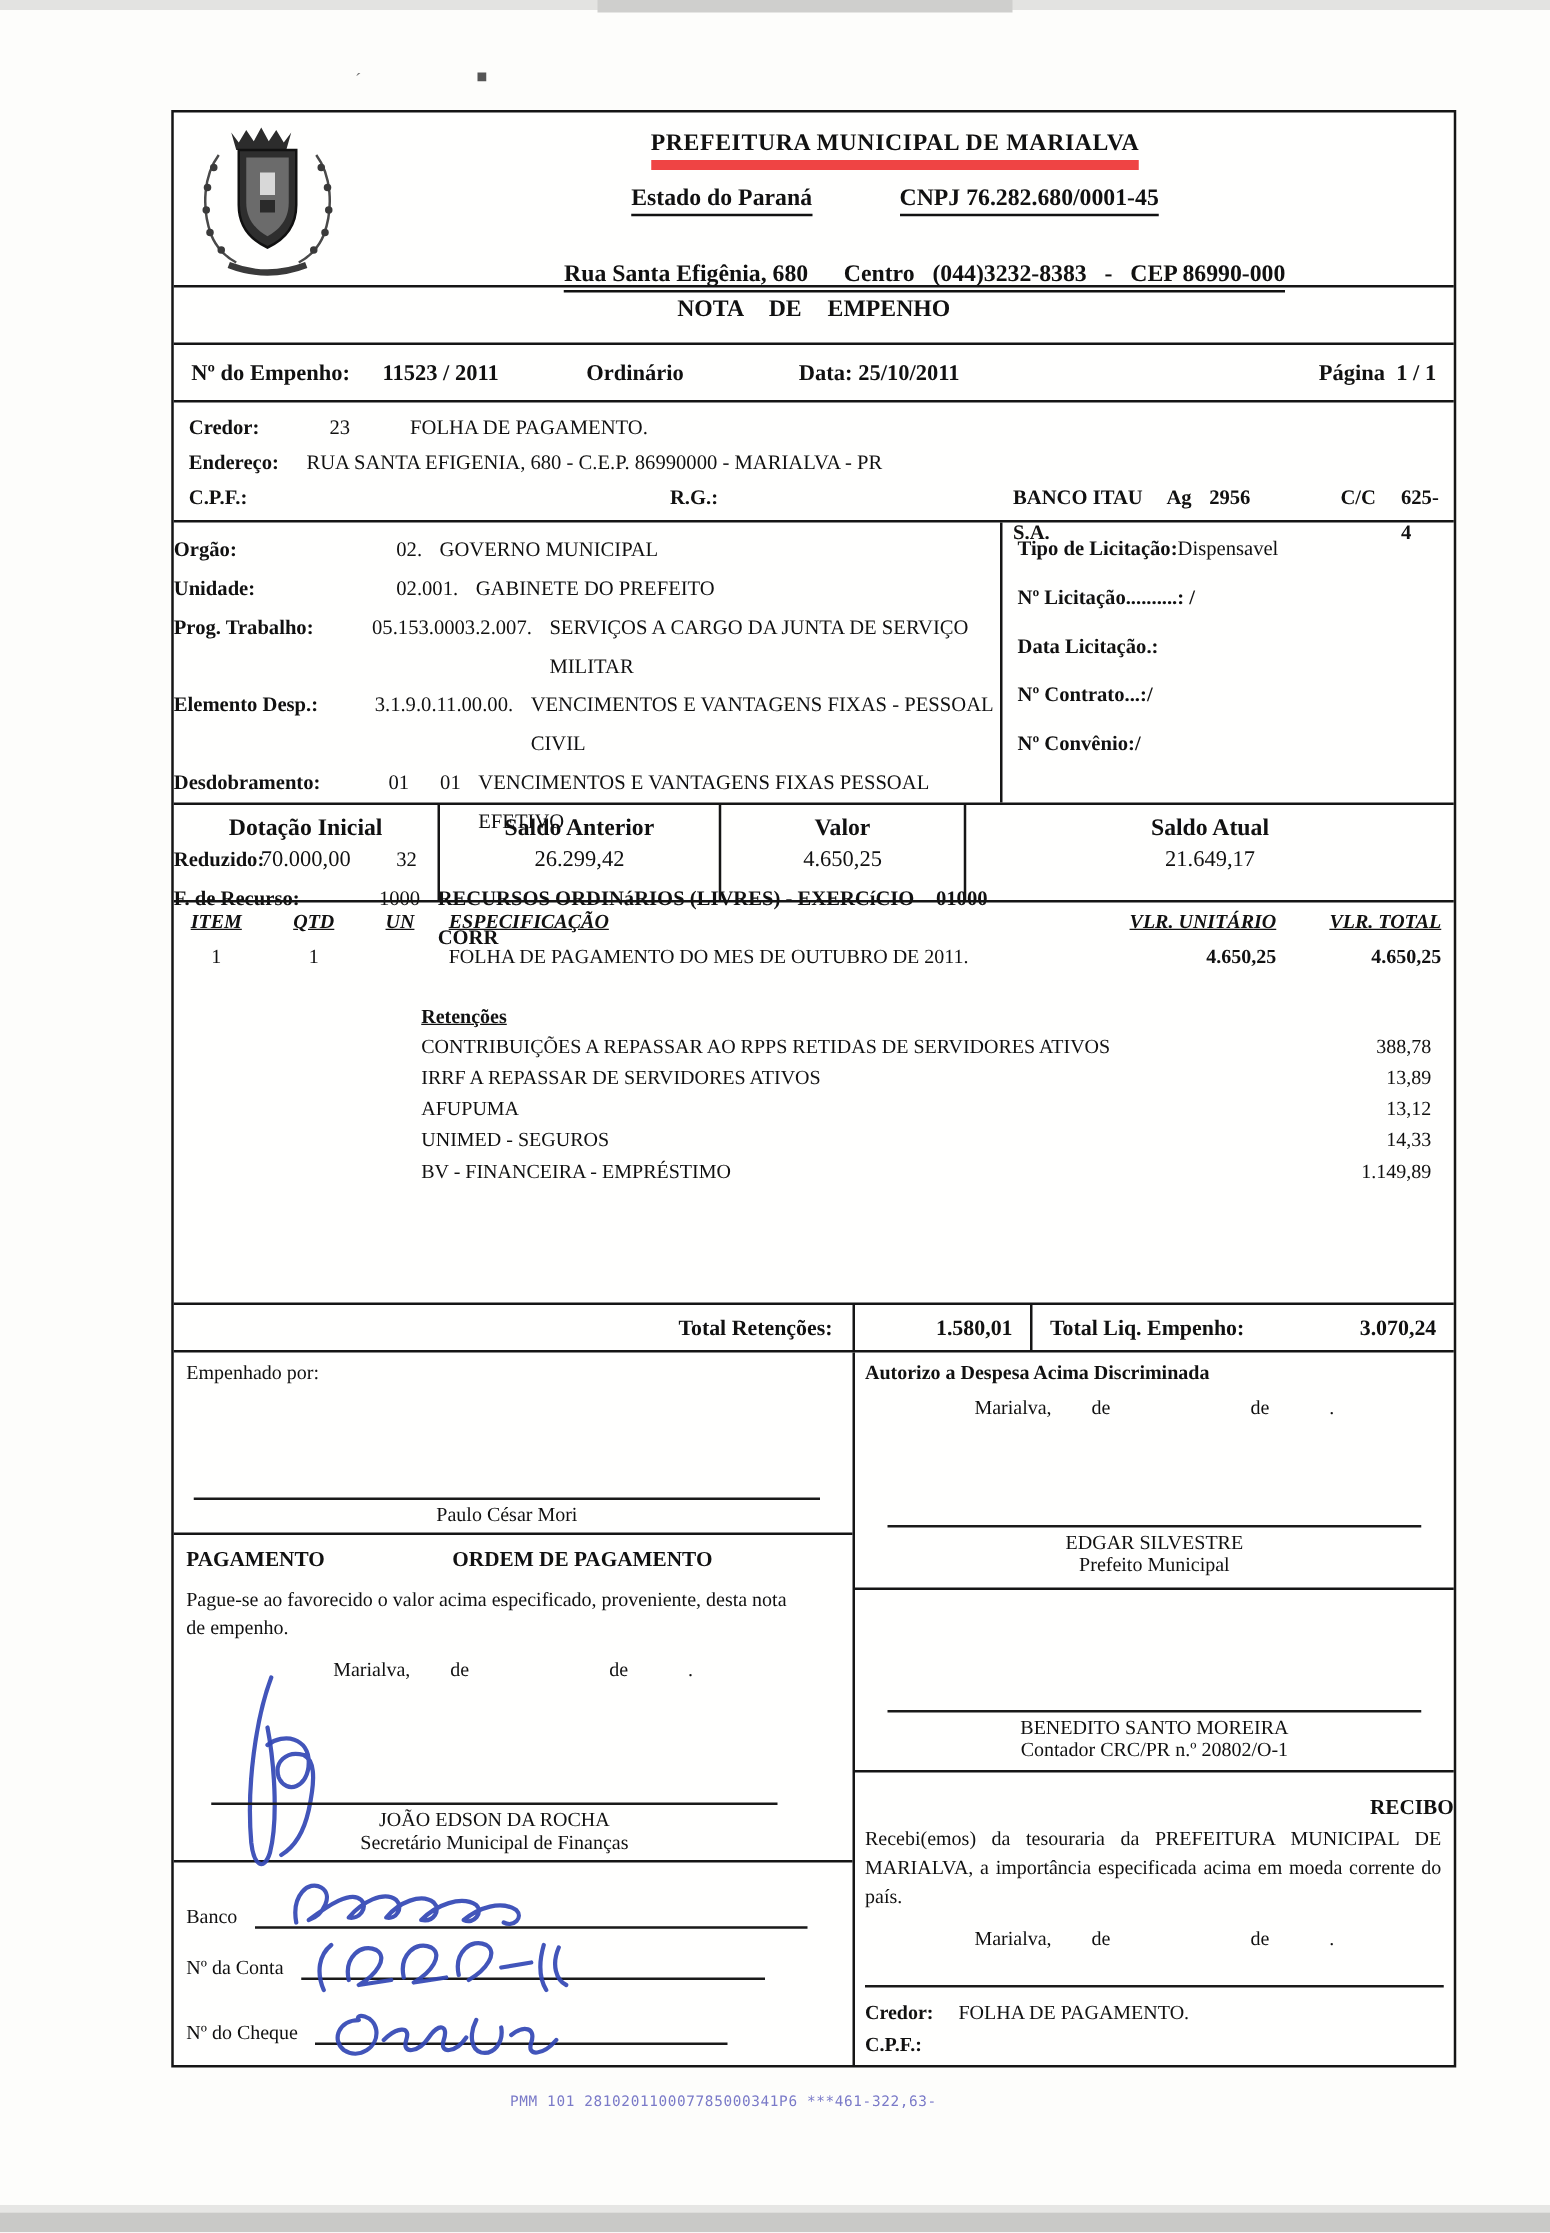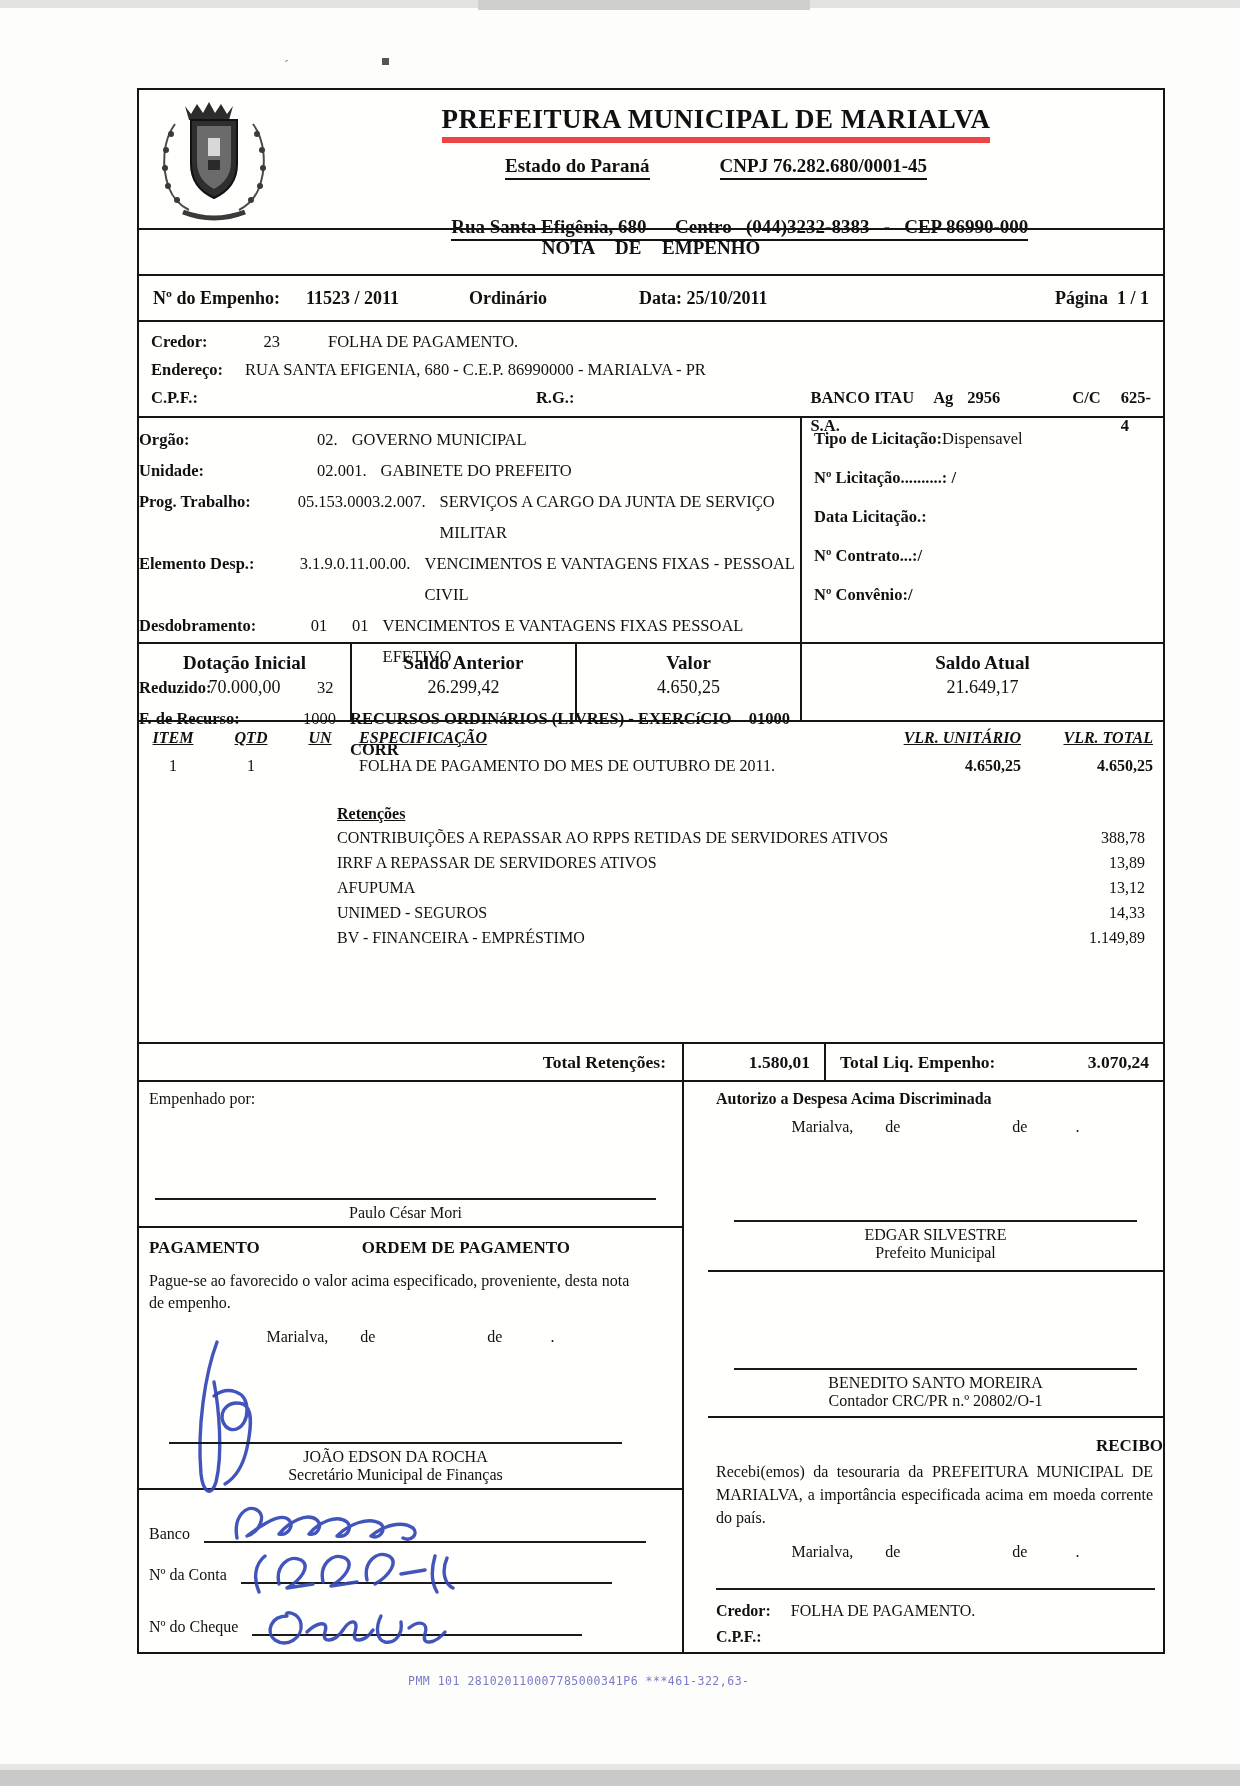--- a/index.html
+++ b/index.html
@@ -21,22 +21,22 @@
     position:absolute; left:137px; top:88px; width:1028px; height:1566px;
     border:2px solid #151515; background:#fffffe;
     display:flex; flex-direction:column;
   }
   .sec { border-top:2px solid #151515; }
 
   
   .sec-header { display:flex; height:138px; border-top:none; }
   .logo-wrap { width:150px; display:flex; align-items:center; justify-content:center; }
   .hdr-text { flex:1; text-align:center; padding-top:14px; padding-right:20px; }
-  .hdr-title { display:inline-block; font-size:27px; font-weight:bold; letter-spacing:.5px;
-               border-bottom:6px solid #ef4444; padding-bottom:2px; }
+  .hdr-title { display:inline-block; font-size:19px; font-weight:bold; letter-spacing:.5px;
+               border-bottom:8px solid #ef4444; padding-bottom:2px; }
   .hdr-line2 { margin-top:12px; font-size:19px; font-weight:bold; }
   .hdr-line2 .u { border-bottom:2px solid #111; padding-bottom:1px; display:inline-block; }
   .hdr-gap { display:inline-block; width:70px; }
   .hdr-line3 { margin-top:14px; font-size:19px; font-weight:bold; white-space:pre; }
   .hdr-line3 .u { border-bottom:2px solid #111; padding-bottom:1px; display:inline-block; }
 
   
   .sec-title { height:46px; text-align:center; font-size:19px; font-weight:bold;
                word-spacing:16px; padding-top:7px; }
 
@@ -72,21 +72,21 @@
   .b-desc.bold { font-weight:bold; }
   .b-extra { margin-left:auto; margin-right:10px; font-weight:bold; }
   .licit { flex:1; border-left:2px solid #151515; padding:10px 0 0 12px; font-size:16.5px; }
   .licit-row { margin-bottom:17px; line-height:22px; }
   .licit-row .val { font-weight:normal; }
 
   
   .sec-amounts { height:78px; display:flex; text-align:center; }
   .amt-col { border-right:2px solid #151515; padding-top:8px; }
   .amt-col:last-child { border-right:none; }
-  .amt-c1 { width:213px; } .amt-c2 { width:225px; } .amt-c3 { width:225px; } .amt-c4 { flex:1; }
+  .amt-c1 { width:213px; } .amt-c2 { width:225px; } .amt-c3 { width:196px; } .amt-c4 { flex:1; }
   .amt-lbl { font-size:19px; font-weight:bold; }
   .amt-val { font-size:18px; margin-top:3px; }
 
   
   .sec-items { height:322px; font-size:16px; position:relative; }
   .it-head { display:flex; padding:7px 10px 0 8px; font-style:italic; font-weight:bold; }
   .it-head span { text-decoration:underline; }
   .ith-item { width:52px; text-align:center; }
   .ith-qtd { width:52px; margin-left:26px; text-align:center; }
   .ith-un { width:42px; margin-left:22px; text-align:center; }
@@ -109,21 +109,21 @@
   
   .sec-totals { height:38px; display:flex; font-size:17.5px; font-weight:bold; align-items:center; }
   .tot-c1 { width:545px; text-align:right; padding-right:16px; border-right:2px solid #151515;
             height:100%; display:flex; align-items:center; justify-content:flex-end; }
   .tot-c2 { width:142px; text-align:right; padding-right:14px; border-right:2px solid #151515;
             height:100%; display:flex; align-items:center; justify-content:flex-end; }
   .tot-c3 { flex:1; height:100%; display:flex; align-items:center; justify-content:space-between;
             padding:0 14px; }
 
   
-  .sec-bottom { flex:1; display:flex;gap:24px; }
+  .sec-bottom { flex:1; display:flex; }
   .bot-left { width:545px; border-right:2px solid #151515; display:flex; flex-direction:column; }
   .bot-right { flex:1; position:relative; display:flex; flex-direction:column; font-size:16px; }
 
   .rowA { height:146px; position:relative; border-bottom:2px solid #151515; }
   .rowA .empenhado { padding:8px 10px; font-size:16px; }
   .paulo-block { position:absolute; bottom:4px; left:16px; right:26px; text-align:center; }
   .sig-line { border-top:2px solid #1a1a1a; }
   .rowB { height:262px; position:relative; border-bottom:2px solid #151515; }
   .pag-head { display:flex; padding:10px 10px 0 10px; font-weight:bold; font-size:17px; }
   .ordem { flex:1; text-align:center; }

